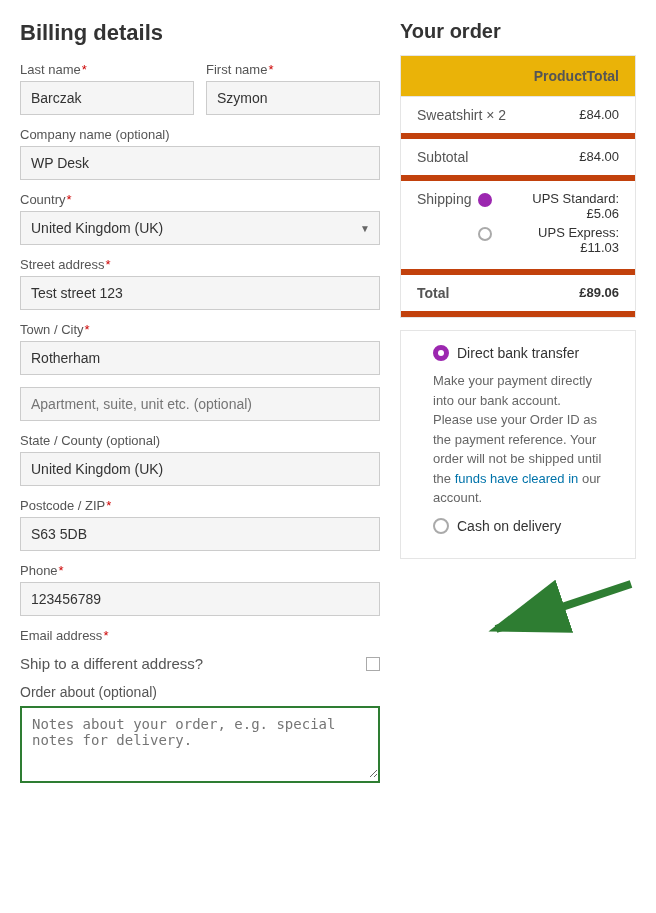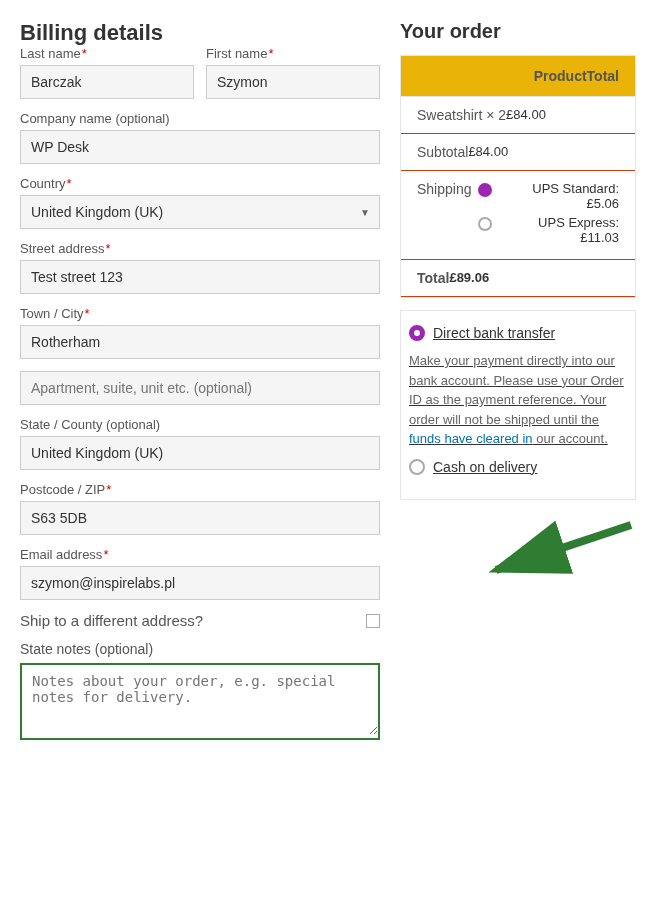--- a/index.html
+++ b/index.html
@@ -1,21 +1,21 @@
 <!DOCTYPE html>
 <html><head>
   <meta charset="utf-8">
   <style>
     * { box-sizing: border-box; margin: 0; padding: 0; }
     body { font-family: -apple-system, BlinkMacSystemFont, 'Segoe UI', Arial, sans-serif; font-size: 14px; color: #333; background: #fff; width: 656px; }
     .container { display: flex; gap: 20px; padding: 20px; }
     .left { flex: 0 0 360px; }
     .right { flex: 1; }
 
-    h2 { font-size: 22px; font-weight: 600; color: #333; }
+    h2 { font-size: 22px; font-weight: 600; color: #333; margin-bottom: 16px; }
 
     .form-group { margin-bottom: 12px; }
     .form-row { display: flex; gap: 12px; margin-bottom: 12px; }
     .form-row .form-group { flex: 1; margin-bottom: 0; }
 
     label { display: block; font-size: 13px; color: #555; margin-bottom: 4px; }
     label .required { color: #c00; margin-left: 1px; }
 
     input[type="text"], input[type="email"], input[type="tel"], select, textarea {
       width: 100%; padding: 8px 10px; border: 1px solid #ccc; background: #f5f5f5;
@@ -31,33 +31,33 @@
 
     .ship-different { display: flex; align-items: center; justify-content: space-between; margin-bottom: 12px; margin-top: 8px; }
     .ship-different span { font-size: 15px; color: #555; }
     .ship-checkbox { width: 14px; height: 14px; border: 1px solid #aaa; background: #fff; display: inline-block; }
 
     
     .order-section { background: #fff; border: 1px solid #e5e5e5; }
     .order-header { display: flex; justify-content: flex-end; padding: 12px 16px; background: #eab308; border-bottom: 1px solid #e5e5e5; }
     .order-header span { font-weight: 600; font-size: 14px; color: #555; }
 
-    .order-row { display: flex; justify-content: flex-start; padding: 10px 16px; border-bottom: 1px solid #c2410c; }
+    .order-row { display: flex; justify-content: space-between; padding: 10px 16px; border-bottom: 6px solid #c2410c; }
     .order-row .label { color: #555; }
     .order-row .value { color: #333; font-size: 13px; }
     .order-row.total-row .label { font-weight: 700; }
     .order-row.total-row .value { font-weight: 700; }
 
     .shipping-options { text-align: right; font-size: 13px; }
     .shipping-option { display: flex; align-items: flex-start; gap: 8px; margin-bottom: 4px; justify-content: flex-end; padding-left: 6px; }
     .radio-dot { width: 14px; height: 14px; border-radius: 50%; border: 2px solid #9c27b0; background: #9c27b0; display: inline-block; margin-top: 2px; flex-shrink: 0; }
     .radio-empty { width: 14px; height: 14px; border-radius: 50%; border: 2px solid #aaa; background: #fff; display: inline-block; margin-top: 2px; flex-shrink: 0; }
 
     
-    .payment-section { border: 1px solid #e5e5e5; margin-top: 12px; padding: 14px 8px; text-decoration: underline; }
+    .payment-section { border: 1px solid #e5e5e5; margin-top: 12px; padding: 14px 32px; }
     .payment-option { display: flex; align-items: center; gap: 8px; margin-bottom: 10px; cursor: pointer; }
     .payment-option .radio-filled { width: 16px; height: 16px; border-radius: 50%; border: 2px solid #9c27b0; background: #9c27b0; display: flex; align-items: center; justify-content: center; flex-shrink: 0; }
     .payment-option .radio-filled::after { content: ''; width: 6px; height: 6px; border-radius: 50%; background: #fff; }
     .payment-option .radio-empty-lg { width: 16px; height: 16px; border-radius: 50%; border: 2px solid #aaa; background: #fff; flex-shrink: 0; }
     .payment-label { font-size: 14px; color: #333; }
 
     .bank-transfer-desc { font-size: 13px; color: #666; line-height: 1.5; margin-top: 6px; margin-bottom: 10px; }
     .bank-transfer-desc a { color: #0073aa; text-decoration: none; }
 
     .place-order-btn { width: 100%; padding: 14px; background: #1a1a1a; color: #fff; font-size: 16px; font-weight: 600; border: none; cursor: pointer; margin-top: 12px; letter-spacing: 0.5px; }
@@ -128,35 +128,40 @@
       <input type="text" value="United Kingdom (UK)" style="">
     </div>
 
     <div class="form-group">
       <label>
         <span>Postcode / ZIP</span><span class="required">*</span>
       </label>
       <input type="text" value="S63 5DB" style="">
     </div>
 
+    <div class="form-group">
+      <label>
+        <span>Phone</span><span class="required">*</span>
+      </label>
+      <input type="tel" value="123456789" style="">
+    </div>
 
     <div class="form-group">
       <label>
         <span>Email address</span><span class="required">*</span>
       </label>
-      <input type="email" value="szymon@inspirelabs.pl" style="">
     </div>
 
     <div class="ship-different">
       <span>Ship to a different address?</span>
       <div class="ship-checkbox"></div>
     </div>
 
     <div class="form-group">
-      <div class="order-notes-label">State notes (optional)</div>
+      <div class="order-notes-label">Order about (optional)</div>
       <div class="textarea-wrapper">
         <textarea placeholder="Notes about your order, e.g. special notes for delivery." style=""></textarea>
       </div>
     </div>
   </div>
 
   <div class="right">
     <div class="your-order-title">Your order</div>
 
     <div class="order-section">

